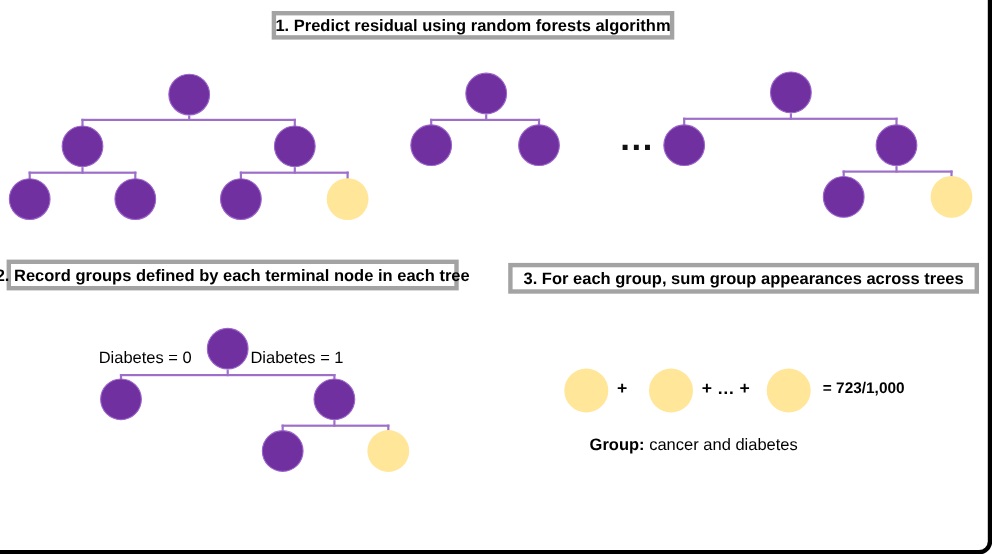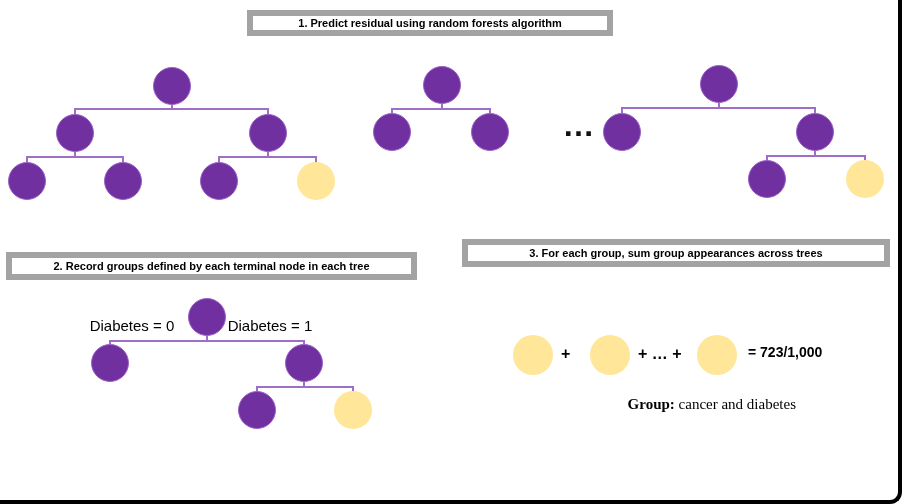--- a/index.html
+++ b/index.html
@@ -17,25 +17,25 @@
     background:#ffffff;
     box-sizing:border-box;
     border-right:4px solid #000;
     border-bottom:4px solid #000;
     border-bottom-right-radius:12px;
     overflow:hidden;
   }
   .stepbox{
     position:absolute;
     box-sizing:border-box;
-    border:6px solid #a3a3a3;
+    border:4px solid #a3a3a3;
     background:#fff;
     display:flex;align-items:center;justify-content:center;
     font-weight:bold;
-    font-size:11px;
+    font-size:15px;
     white-space:nowrap;
   }
   .node{
     position:absolute;
     border-radius:50%;
     box-sizing:border-box;
   }
   .node.p{background:var(--purple); border:1px solid var(--purple-rim);}
   .node.y{background:var(--yellow);}
   .cline{position:absolute;background:var(--line);}
@@ -50,33 +50,33 @@
     left:552px;top:104px;width:52px;height:42px;
     font-size:32px;font-weight:bold;line-height:42px;
     text-align:center;letter-spacing:-1px;color:#111;
   }
   .eq{position:absolute;font-weight:bold;white-space:nowrap;}
   .plus{font-size:16px;}
   .result{font-size:14px;}
   .caption{
     position:absolute;
     left:536px;top:396px;width:260px;
-    text-align:right;font-size:15px;white-space:nowrap;font-family:Liberation Serif, serif;
+    text-align:left;font-size:15px;white-space:nowrap;
   }
   .caption b{font-weight:bold;}
 </style>
 </head>
 <body>
 
 <div class="frame">
 
   <div class="stepbox" style="left:247px;top:10px;width:366px;height:26px;">
     <span>1. Predict residual using random forests algorithm</span>
   </div>
-  <div class="stepbox" style="left:6px;top:252px;width:411px;height:28px;">
+  <div class="stepbox" style="left:6px;top:236px;width:411px;height:28px;">
     <span>2. Record groups defined by each terminal node in each tree</span>
   </div>
   <div class="stepbox" style="left:462px;top:239px;width:428px;height:28px;justify-content:center;">
     <span>3. For each group, sum group appearances across trees</span>
   </div>
 
   <div id="lines">
       <div class="cline" style="left: 171px; top: 105px; width: 2px; height: 5px;"></div>
       <div class="cline" style="left: 74px; top: 108px; width: 195px; height: 2px;"></div>
       <div class="cline" style="left: 74px; top: 108px; width: 2px; height: 8px;"></div>

